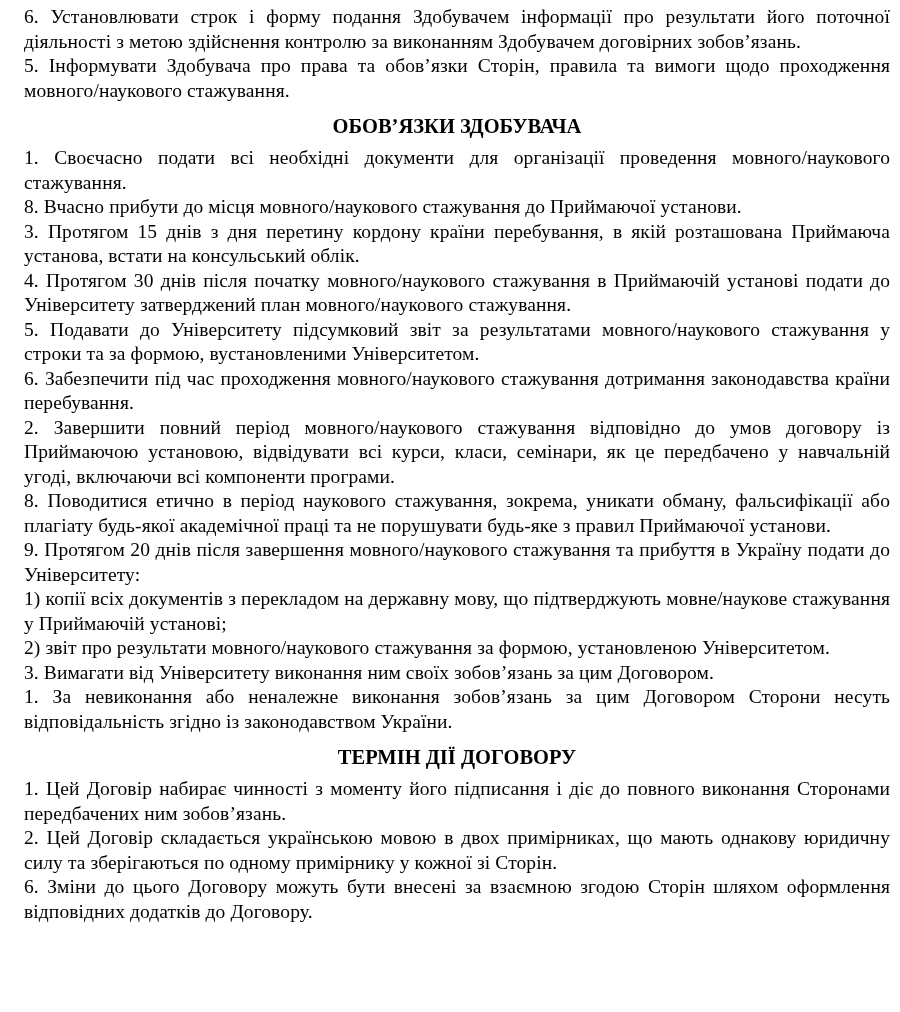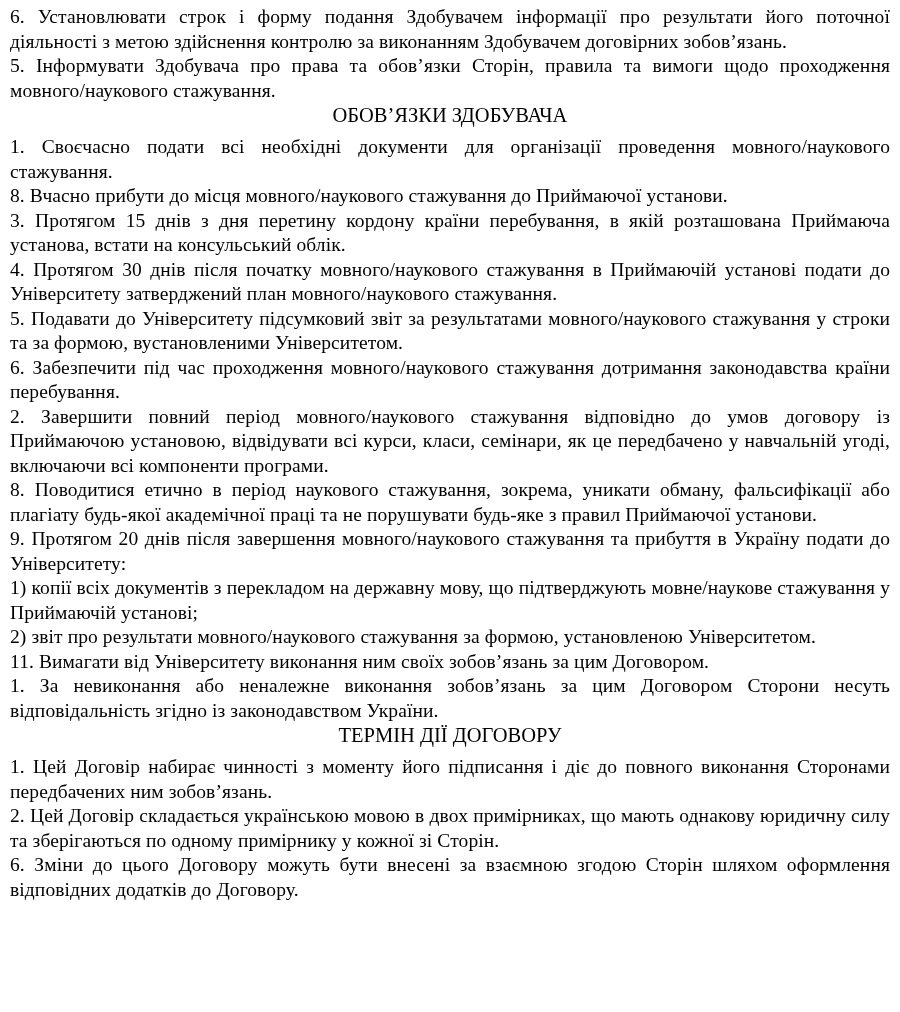--- a/index.html
+++ b/index.html
@@ -9,36 +9,36 @@
   }
   body {
     width: 900px;
     font-family: "Liberation Serif", "DejaVu Serif", serif;
     color: #000000;
   }
   .page {
     box-sizing: border-box;
     width: 900px;
     min-height: 1012px;
-    padding: 5px 10px 4px 10px;
+    padding: 5px 10px 4px 24px;
     background: #ffffff;
   }
   .para {
     margin: 0;
     font-size: 19.5px;
     line-height: 24.5px;
     text-align: justify;
     letter-spacing: 0.1px;
   }
   .heading {
-    margin: 0 auto 7px auto;
+    margin: 11px auto 7px auto;
     max-width: 820px;
     font-size: 20.5px;
     line-height: 25px;
-    font-weight: normal;
+    font-weight: bold;
     text-align: center;
   }
 </style>
 </head>
 <body>
 
 <div class="page">
 
   <p class="para">6. Установлювати строк і форму подання Здобувачем інформації про результати його поточної діяльності з метою здійснення контролю за виконанням Здобувачем договірних зобов’язань.</p>
   <p class="para">5. Інформувати Здобувача про права та обов’язки Сторін, правила та вимоги щодо проходження мовного/наукового стажування.</p>
@@ -49,21 +49,21 @@
   <p class="para">8. Вчасно прибути до місця мовного/наукового стажування до Приймаючої установи.</p>
   <p class="para">3. Протягом 15 днів з дня перетину кордону країни перебування, в якій розташована Приймаюча установа, встати на консульський облік.</p>
   <p class="para">4. Протягом 30 днів після початку мовного/наукового стажування в Приймаючій установі подати до Університету затверджений план мовного/наукового стажування.</p>
   <p class="para">5. Подавати до Університету підсумковий звіт за результатами мовного/наукового стажування у строки та за формою, вустановленими Університетом.</p>
   <p class="para">6. Забезпечити під час проходження мовного/наукового стажування дотримання законодавства країни перебування.</p>
   <p class="para">2. Завершити повний період мовного/наукового стажування відповідно до умов договору із Приймаючою установою, відвідувати всі курси, класи, семінари, як це передбачено у навчальній угоді, включаючи всі компоненти програми.</p>
   <p class="para">8. Поводитися етично в період наукового стажування, зокрема, уникати обману, фальсифікації або плагіату будь-якої академічної праці та не порушувати будь-яке з правил Приймаючої установи.</p>
   <p class="para">9. Протягом 20 днів після завершення мовного/наукового стажування та прибуття в Україну подати до Університету:</p>
   <p class="para">1) копії всіх документів з перекладом на державну мову, що підтверджують мовне/наукове стажування у Приймаючій установі;</p>
   <p class="para">2) звіт про результати мовного/наукового стажування за формою, установленою Університетом.</p>
-  <p class="para">11. Вимагати від Університету виконання ним своїх зобов’язань за цим Договором.</p>
+  <p class="para">3. Вимагати від Університету виконання ним своїх зобов’язань за цим Договором.</p>
 
 
   <p class="para">1. За невиконання або неналежне виконання зобов’язань за цим Договором Сторони несуть відповідальність згідно із законодавством України.</p>
 
   <h2 class="heading">ТЕРМІН ДІЇ ДОГОВОРУ</h2>
 
   <p class="para">1. Цей Договір набирає чинності з моменту його підписання і діє до повного виконання Сторонами передбачених ним зобов’язань.</p>
   <p class="para">2. Цей Договір складається українською мовою в двох примірниках, що мають однакову юридичну силу та зберігаються по одному примірнику у кожної зі Сторін.</p>
   <p class="para">6. Зміни до цього Договору можуть бути внесені за взаємною згодою Сторін шляхом оформлення відповідних додатків до Договору.</p>
 

